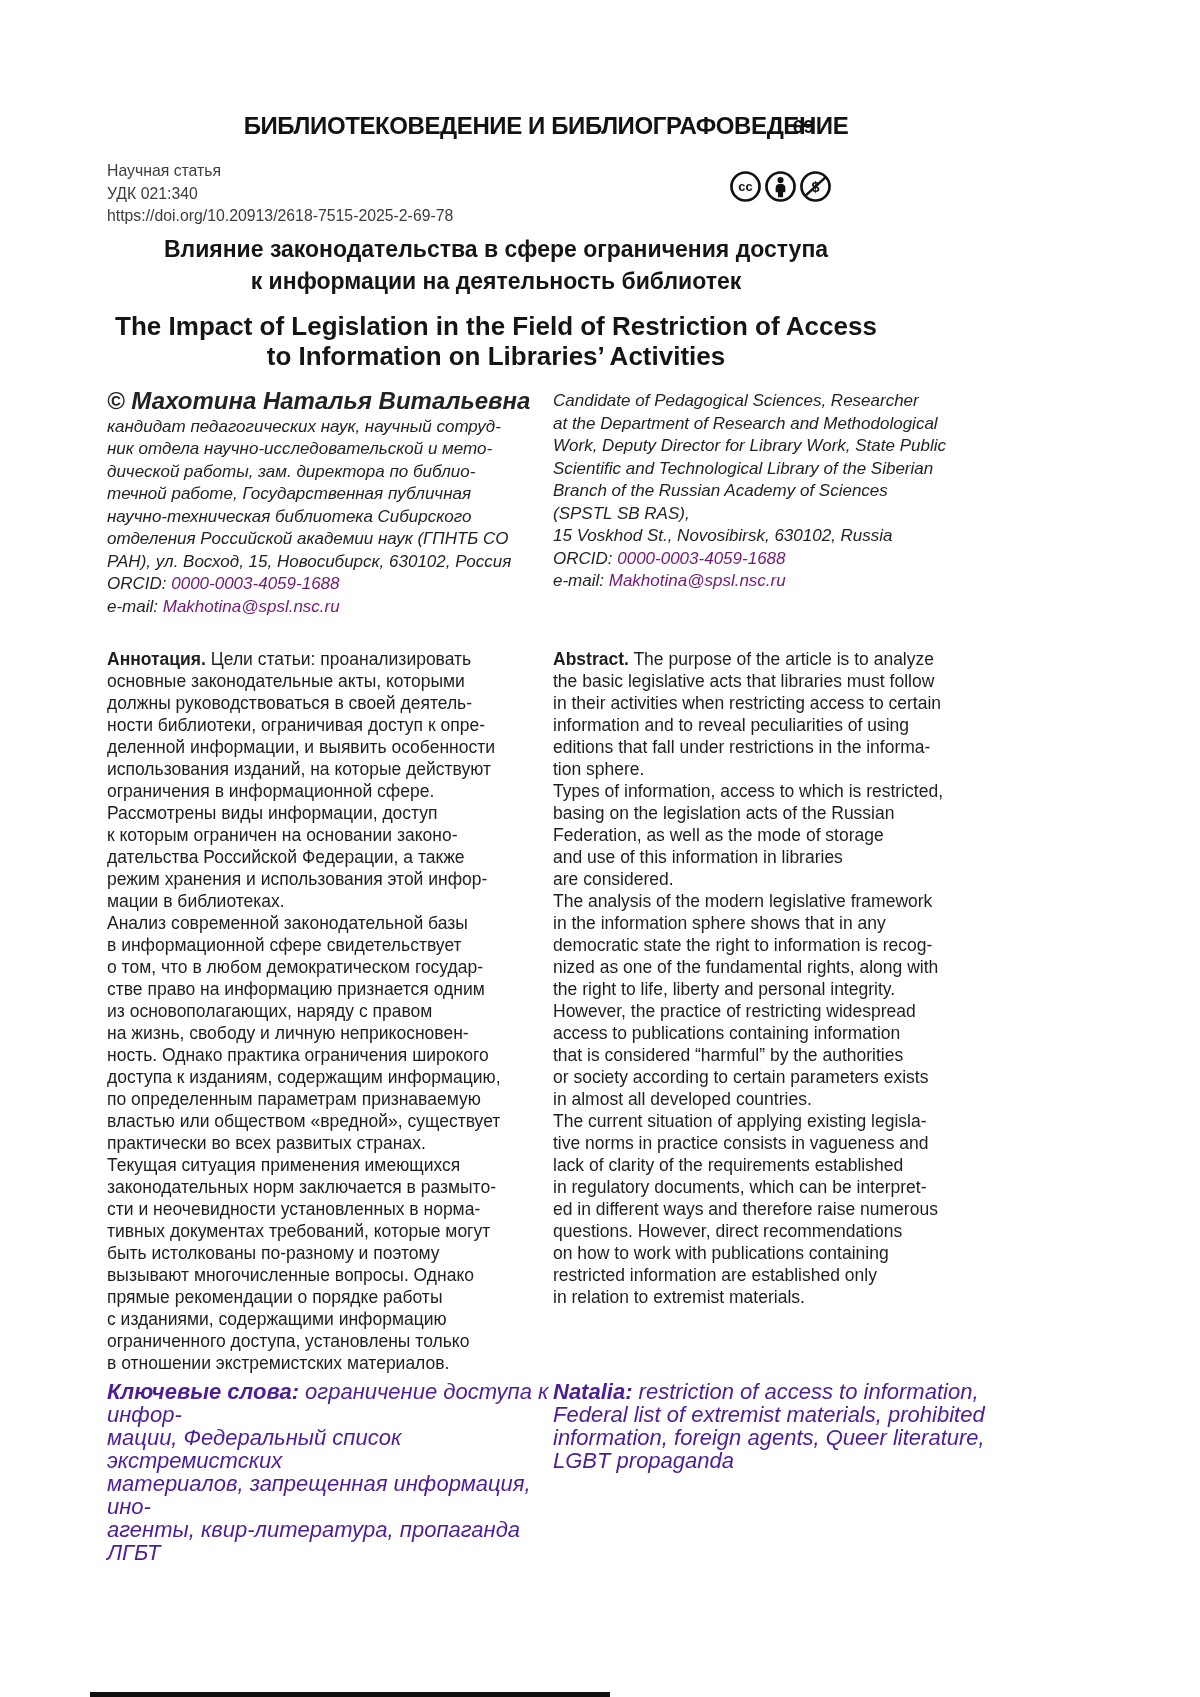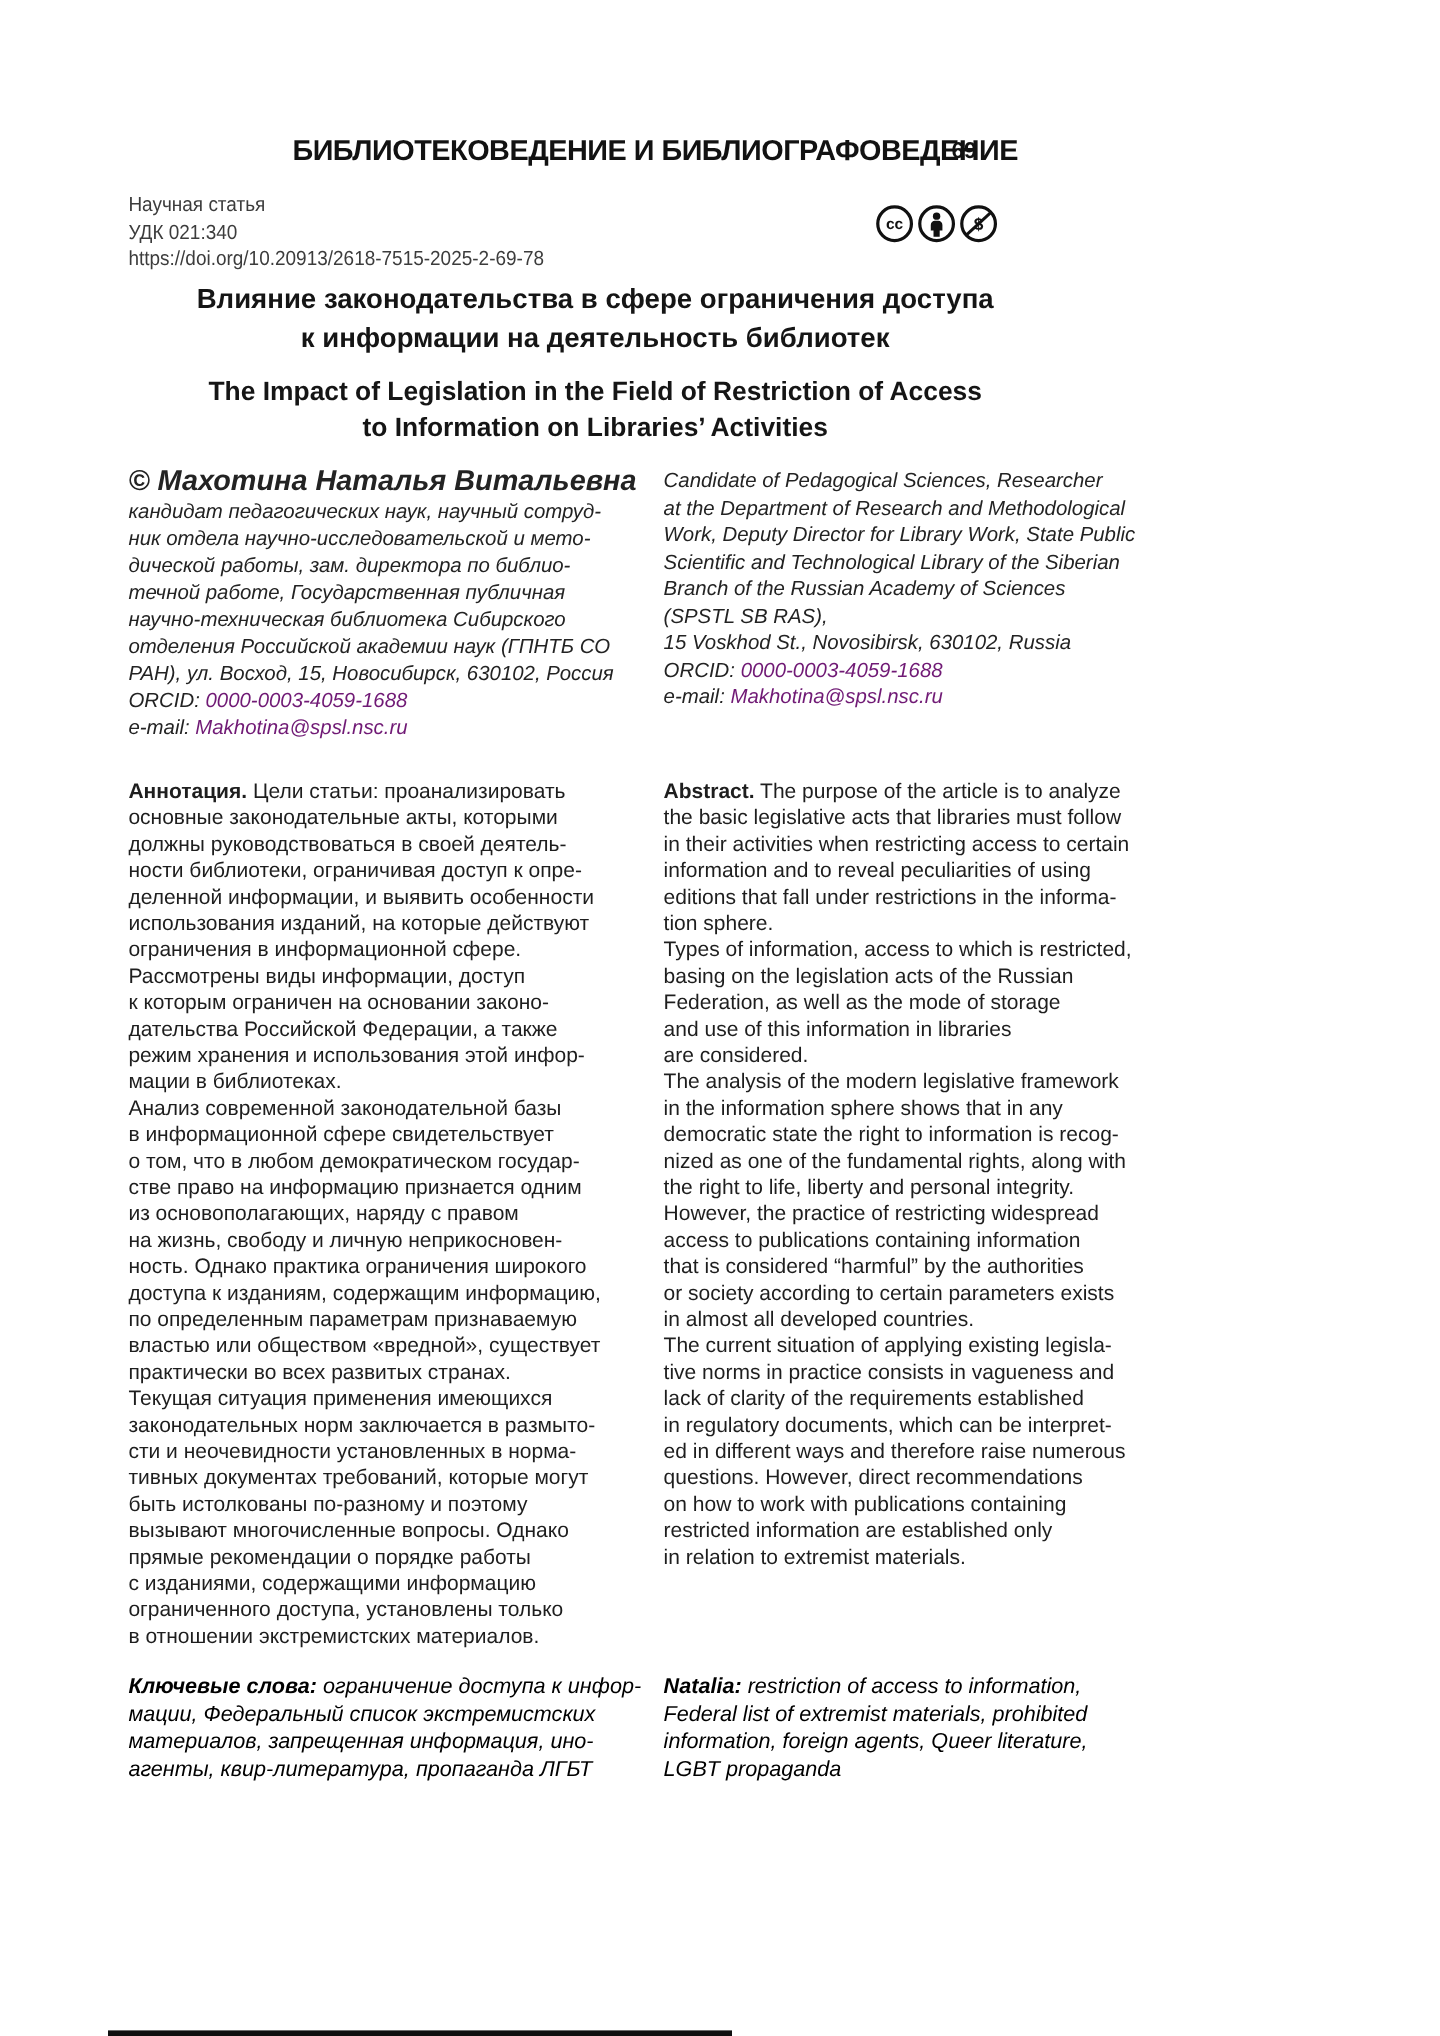--- a/index.html
+++ b/index.html
@@ -18,31 +18,31 @@
   }
   .meta .doi { color:#3c3c3c; text-decoration:none; }
   .cc-badges { position:absolute; top:170px; right:160px; display:flex; gap:2px; }
   .cc-badges svg { display:block; }
   .title-ru {
     position:absolute; top:233px; left:0; width:100%; margin:0; text-align:center;
     font-size:23px; line-height:32px; font-weight:bold; white-space:pre-line; color:#151515;
   }
   .title-en {
     position:absolute; top:311px; left:0; width:100%; margin:0; text-align:center;
-    font-size:22px; line-height:30px; font-weight:bold; white-space:pre-line; color:#151515;
+    font-size:26px; line-height:30px; font-weight:bold; white-space:pre-line; color:#151515;
   }
   .cols { position:absolute; left:107px; top:390px; display:grid; grid-template-columns:446px 446px; }
   .author { font-style:italic; font-size:17px; line-height:22.5px; color:#232323; }
   .a-name { font-weight:bold; font-size:24px; margin-bottom:3px; }
   .prelined { white-space:pre-line; }
   p { margin:0; }
   .link { color:#701a75; text-decoration:none; font-style:italic; }
   .abstract { margin-top:30px; font-style:normal; font-size:17.5px; line-height:22px; color:#1e1e1e; }
   .abstract .b { font-weight:bold; }
-  .kw { margin-top:20px; font-style:italic; font-size:18px; line-height:23px; color:#000000; }
+  .kw { margin-top:6px; font-style:italic; font-size:22px; line-height:23px; color:#4c1d95; }
   .kw .bi { font-weight:bold; }
   .bottom-rule { position:absolute; left:90px; bottom:0; width:520px; height:5px; background:#101010; }
 </style>
 </head>
 <body>
 
 <div class="page">
 
   <div class="rh-title">БИБЛИОТЕКОВЕДЕНИЕ И БИБЛИОГРАФОВЕДЕНИЕ</div>
   <div class="rh-page">69</div>

